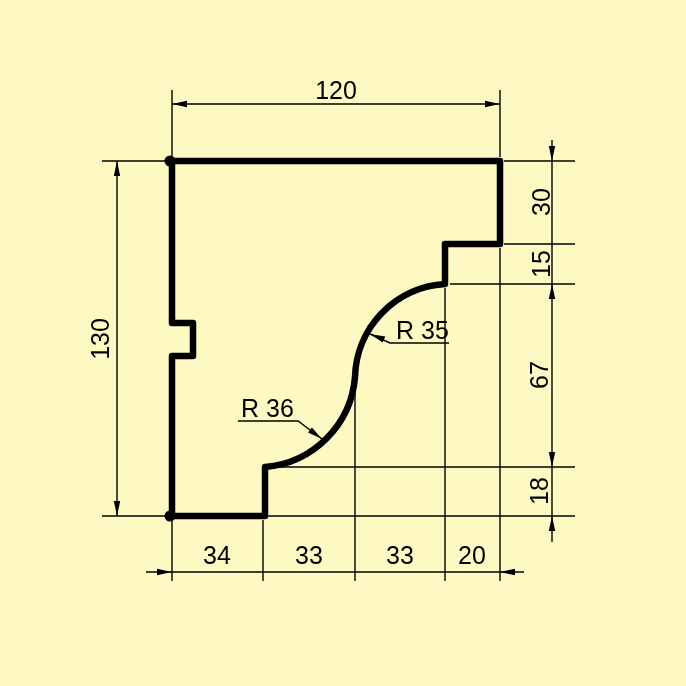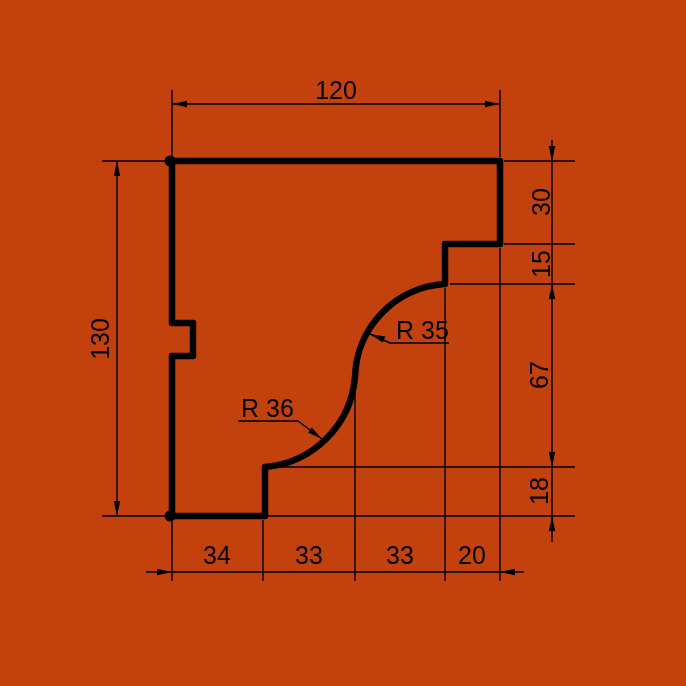--- a/index.html
+++ b/index.html
@@ -8,21 +8,21 @@
     background: #ffffff;
     width: 686px;
     height: 686px;
     overflow: hidden;
     font-family: "Liberation Sans", sans-serif;
   }
   .canvas {
     position: relative;
     width: 686px;
     height: 686px;
-    background: #c2410c;
+    background: #fef9c3;
   }
   svg { display: block; }
   .thick {
     fill: none;
     stroke: #000000;
     stroke-width: 6.5;
     stroke-linejoin: round;
     stroke-linecap: round;
   }
   .thin {

